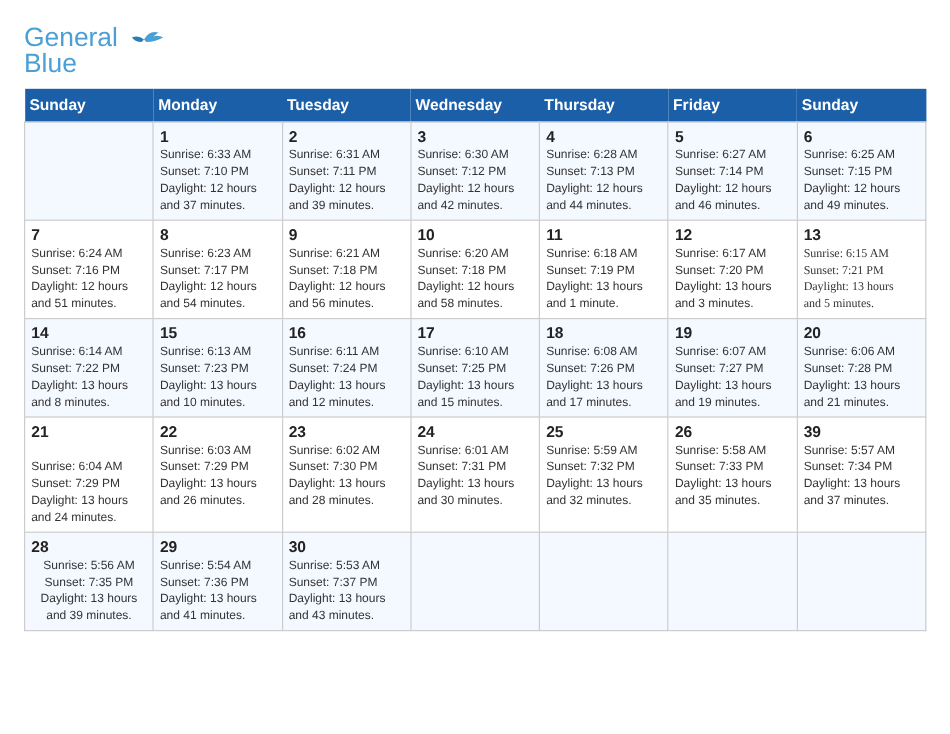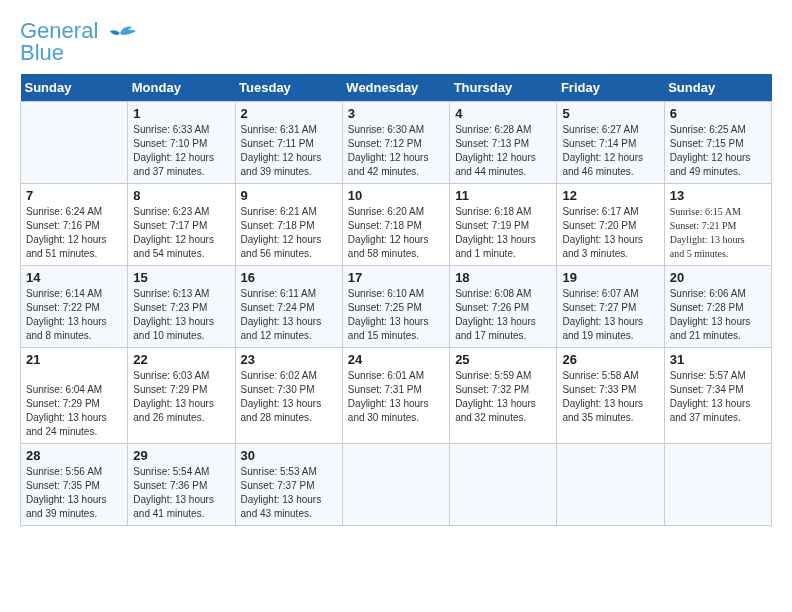--- a/index.html
+++ b/index.html
@@ -293,31 +293,31 @@
 and 32 minutes.</div>
         </td>
         <td>
           <span class="day-num">26</span>
           <div class="day-info" style="white-space: pre-line;">Sunrise: 5:58 AM
 Sunset: 7:33 PM
 Daylight: 13 hours
 and 35 minutes.</div>
         </td>
         <td>
-          <span class="day-num">31</span>
+          <span class="day-num">39</span>
           <div class="day-info" style="white-space: pre-line;">Sunrise: 5:57 AM
 Sunset: 7:34 PM
 Daylight: 13 hours
 and 37 minutes.</div>
         </td>
       </tr>
       <tr>
         <td>
           <span class="day-num">28</span>
-          <div class="day-info" style="white-space: pre-line;">Sunrise: 5:56 AM
+          <div class="day-info" style="white-space: pre-line; text-align: center;">Sunrise: 5:56 AM
 Sunset: 7:35 PM
 Daylight: 13 hours
 and 39 minutes.</div>
         </td>
         <td>
           <span class="day-num">29</span>
           <div class="day-info" style="white-space: pre-line;">Sunrise: 5:54 AM
 Sunset: 7:36 PM
 Daylight: 13 hours
 and 41 minutes.</div>

